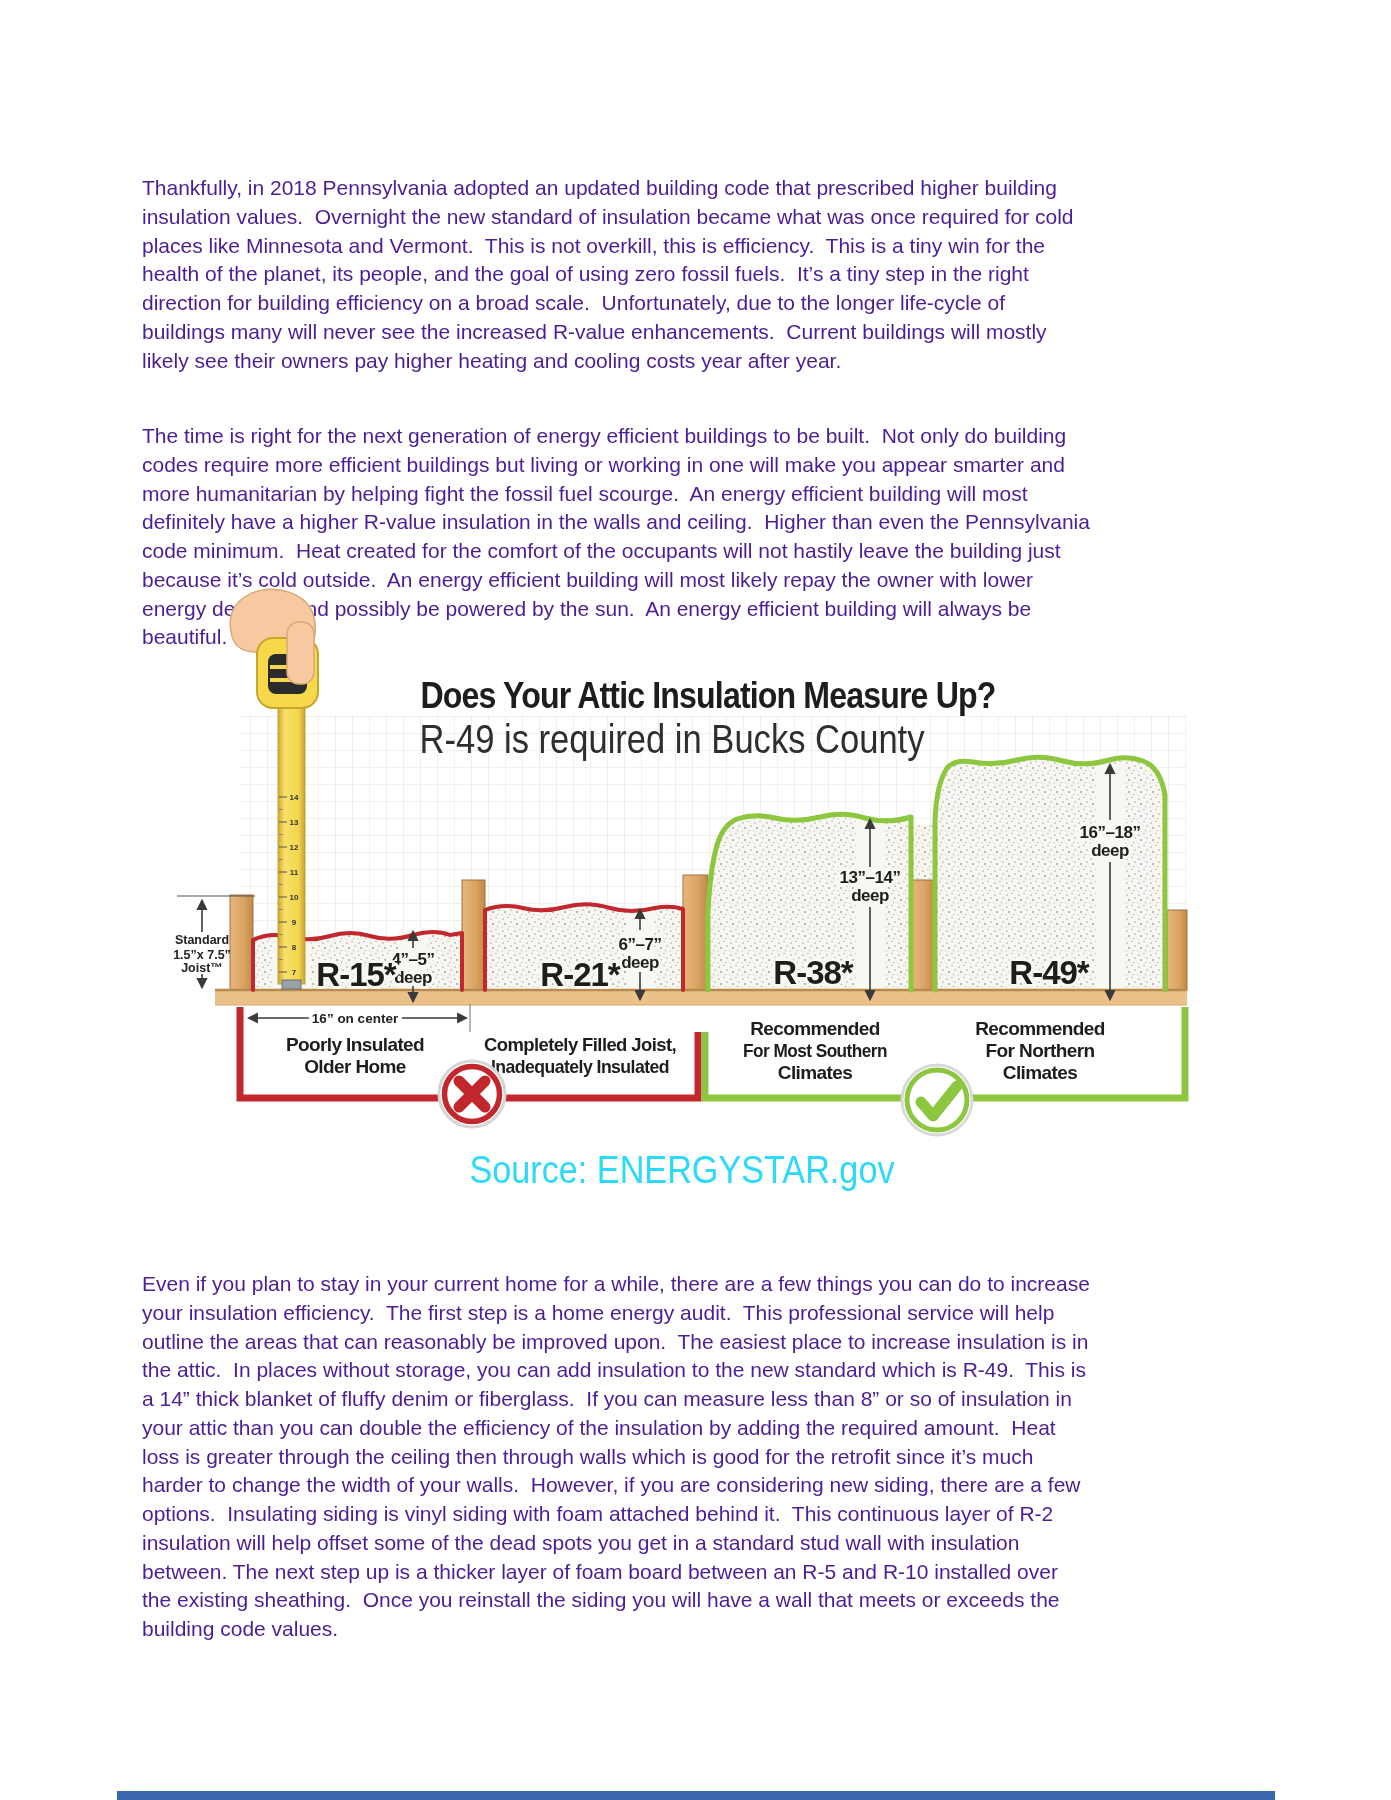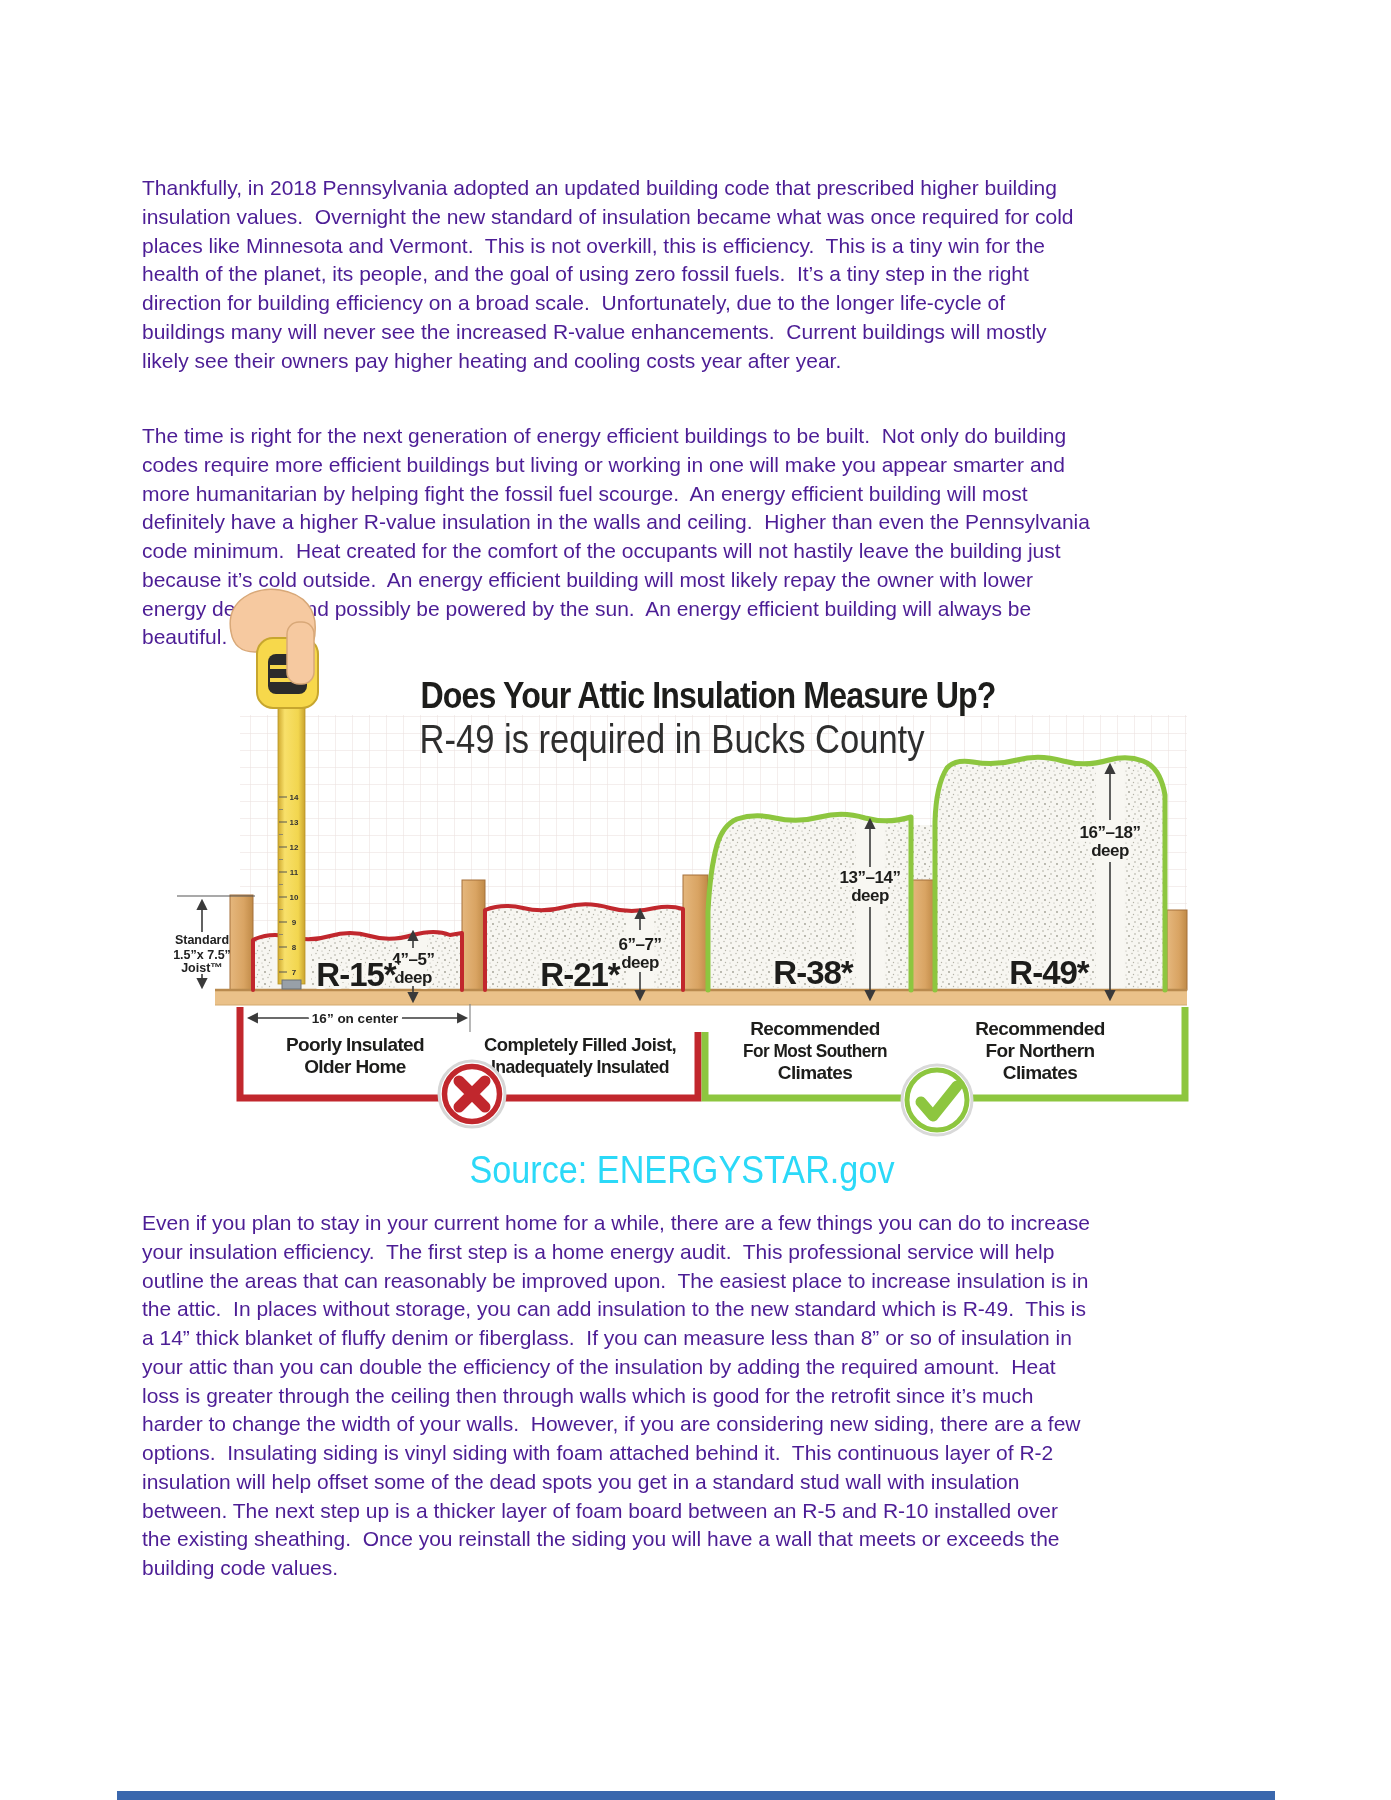--- a/index.html
+++ b/index.html
@@ -2,21 +2,21 @@
 <html><head>
 <meta charset="utf-8">
 <style>
   html,body { margin:0; padding:0; background:#ffffff; }
   .page { position:relative; width:1391px; height:1800px; background:#ffffff;
           font-family:"Liberation Sans", sans-serif; overflow:hidden; }
   .para { position:absolute; left:142px; width:950px; font-size:21px; line-height:1.37;
           color:#4c1d95; white-space:pre-wrap; }
   #p1 { top:153px; }
   #p2 { top:401px; }
-  #p3 { top:1188px; }
+  #p3 { top:1249px; }
   .footer-bar { position:absolute; left:117px; top:1791px; width:1158px; height:9px;
                 background:#3a67ad; }
   svg { position:absolute; left:165px; top:580px; }
   
   .ctr  { text-anchor:middle; }
   .ig-title1 { font:bold 37px "Liberation Sans",sans-serif; fill:#1d1d1b; letter-spacing:-1px; }
   .ig-title2 { font:40px "Liberation Sans",sans-serif; fill:#2e2e2e; }
   .ig-b { font-family:"Liberation Sans",sans-serif; font-weight:bold; fill:#1d1d1b; }
   .rlabel  { font-size:33px; letter-spacing:-1px; }
   .depth   { font-size:17px; letter-spacing:-0.5px; }

